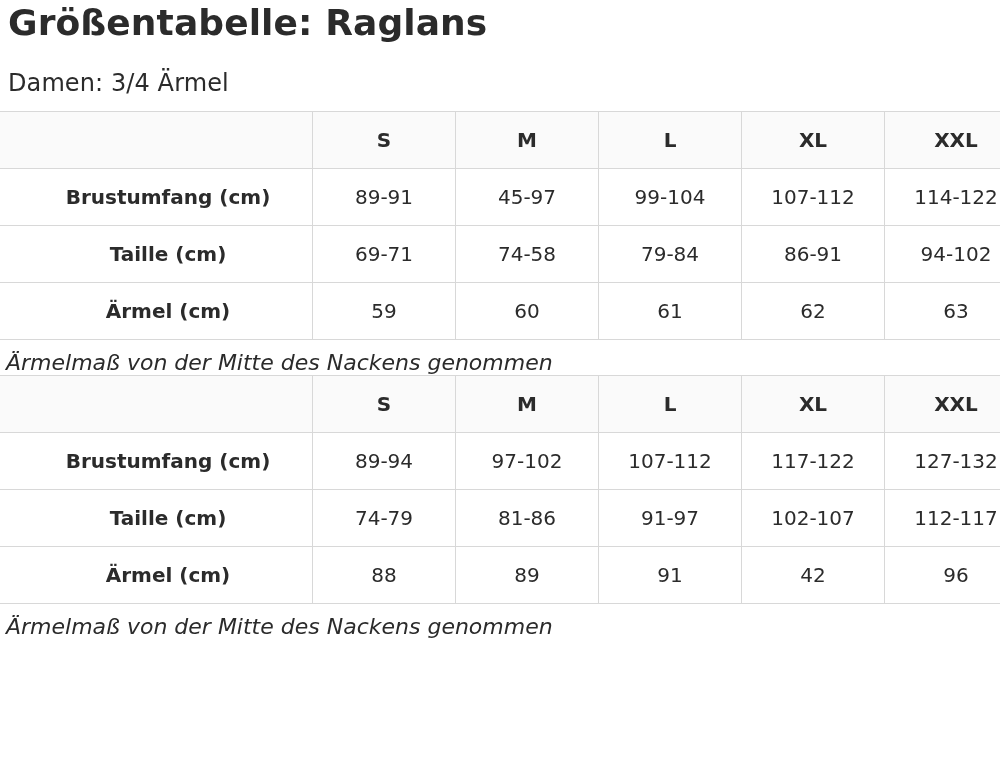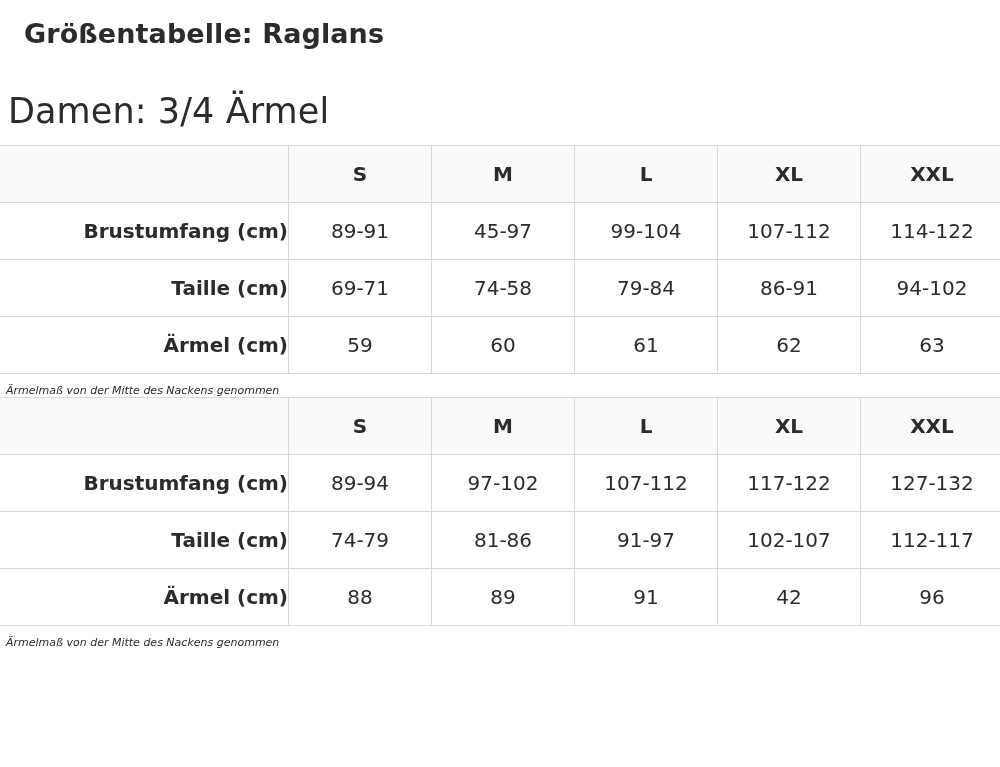--- a/index.html
+++ b/index.html
@@ -14,29 +14,29 @@
     color: #1a1a1a;
     overflow: hidden;
   }
   .page {
     width: 1000px;
     height: 767px;
     position: relative;
     box-sizing: border-box;
   }
   .main-title {
-    font-size: 27px;
+    font-size: 36px;
     font-weight: bold;
     color: #2b2b2b;
-    margin: 16px;
+    margin: 0;
     padding: 2px 0 0 8px;
     letter-spacing: 0.1px;
   }
   .section-title {
-    font-size: 35px;
+    font-size: 24px;
     font-weight: normal;
     color: #2b2b2b;
     margin: 0;
     padding: 26px 0 14px 8px;
     letter-spacing: 0.1px;
   }
   table.size-table {
     border-collapse: collapse;
     width: 1000px;
     table-layout: fixed;
@@ -51,21 +51,22 @@
     color: #2b2b2b;
     text-align: center;
     vertical-align: middle;
     padding: 0;
   }
   table.size-table th.corner {
     border-left: none;
   }
   table.size-table td.row-label,
   table.size-table th.corner {
-    text-align: right;
+    text-align: center;
+    padding-left: 24px;
     font-weight: bold;
     width: 288px;
   }
   table.size-table th.corner {
     background: #fafafa;
   }
   table.size-table th.size-head {
     font-weight: bold;
     background: #fafafa;
     width: 142px;
@@ -75,21 +76,21 @@
   }
   table.size-table tr td:first-child,
   table.size-table tr th:first-child {
     border-left: none;
   }
   table.size-table tr td:last-child,
   table.size-table tr th:last-child {
     border-right: none;
   }
   .note {
-    font-size: 11px;
+    font-size: 22px;
     font-style: italic;
     color: #2b2b2b;
     padding: 10px 0 0 6px;
     margin: 0;
   }
 </style>
 </head>
 <body>
 
 <div class="page">

